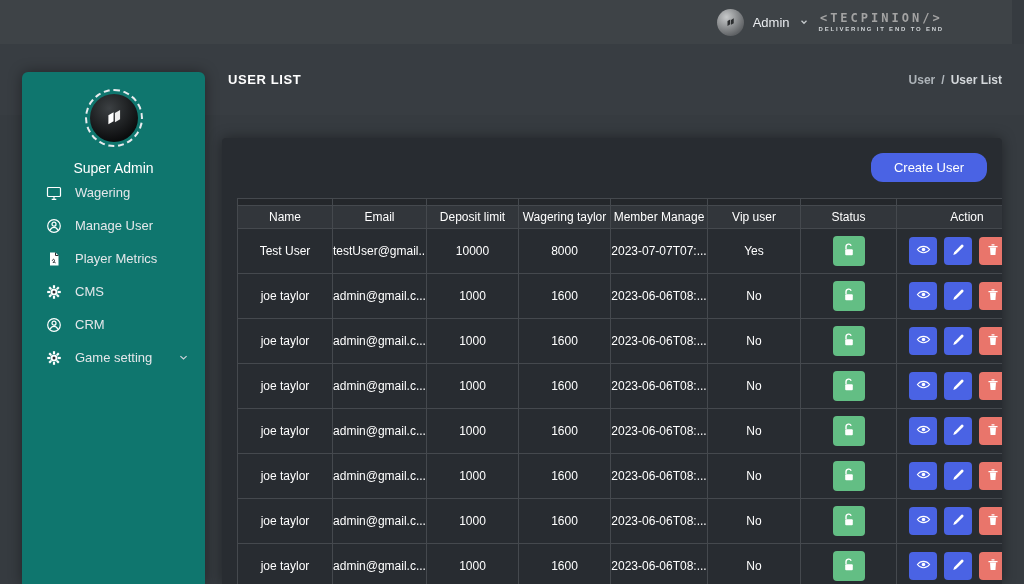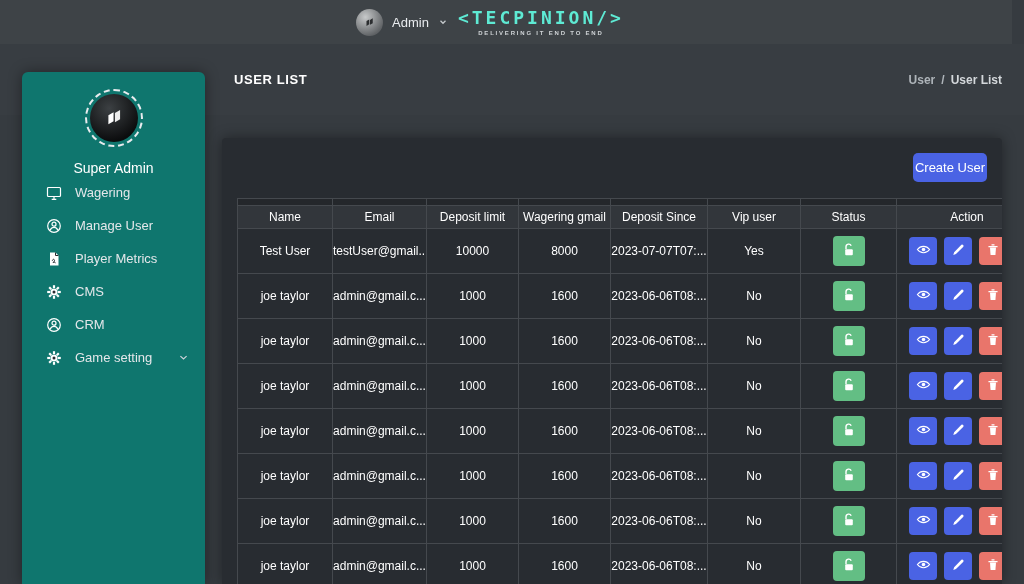--- a/index.html
+++ b/index.html
@@ -2,38 +2,38 @@
 <html><head>
 <meta charset="utf-8">
 <style>
   * { margin:0; padding:0; box-sizing:border-box; }
   html,body { width:1024px; height:584px; overflow:hidden;
     font-family:"Liberation Sans", sans-serif; background:#363b40; }
 
   
   .topbar { position:absolute; left:0; top:0; width:1012px; height:44px;
     background:#3e4347; display:flex; align-items:center;
-    justify-content:center; padding:0 68px 0 36px; z-index:5;gap:10px; }
+    justify-content:flex-end; padding:0 68px 0 36px; z-index:5;gap:10px; }
   .topbar-user { display:flex; align-items:center; gap:9px; cursor:pointer; }
   .topbar-avatar { width:27px; height:27px; border-radius:50%;
     background:radial-gradient(circle at 35% 30%, #c7c9ca, #5e6164 75%);
     display:flex; align-items:center; justify-content:center; }
   .topbar-user-label { color:#e9ecef; font-size:13px; }
   .brand { text-align:center; line-height:1.25; }
-  .brand-name { color:#5eead4; font-family:"DejaVu Sans Mono", monospace;
-    font-weight:bold; font-size:18px; letter-spacing:3px; }
+  .brand-name { color:#a3a3a3; font-family:"DejaVu Sans Mono", monospace;
+    font-weight:bold; font-size:12px; letter-spacing:3px; }
   .brand-tagline { color:#cfd3d6; font-size:6px; letter-spacing:1.8px;
     font-weight:bold; }
 
   
   .band { position:absolute; left:0; top:44px; width:1024px; height:71px;
     background:#383d42; }
 
   
-  .page-header { position:absolute; left:234px; top:44px; height:71px;
+  .page-header { position:absolute; left:228px; top:44px; height:71px;
     right:22px; display:flex; align-items:center;
     justify-content:space-between; z-index:2; }
   .page-title { color:#ffffff; font-size:13px; font-weight:bold;
     letter-spacing:.6px; }
   .breadcrumb { font-size:12px; color:#aeb4b9; display:flex; gap:6px;font-weight:bold; }
   .breadcrumb .crumb { cursor:pointer; }
   .breadcrumb .crumb-current { color:#d4d8db; }
 
   
   .sidebar { position:absolute; left:22px; top:72px; width:183px; bottom:0;
@@ -54,21 +54,21 @@
   .menu li .mi-icon { width:16px; height:16px; flex:0 0 16px; display:flex; }
   .menu li .mi-label { flex:1 1 auto; white-space:nowrap; }
   .menu li .mi-chevron { width:11px; height:11px; display:flex; }
 
   
   .card { position:absolute; left:222px; top:138px; right:22px; bottom:0;
     background:#282c31; border-radius:4px 4px 0 0;
     box-shadow:0 0 14px rgba(0,0,0,.4); padding:15px 0 0 15px; }
   .card-toolbar { display:flex; justify-content:flex-end; padding-right:15px; }
   .btn-create { background:#4a63e4; color:#ffffff; border:none;
-    border-radius:5px; font-size:13px; padding:7px 2px; cursor:pointer;
+    border-radius:12px; font-size:13px; padding:7px 23px; cursor:pointer;
     font-family:"Liberation Sans", sans-serif; }
 
   .table-clip { margin-top:16px; overflow:hidden; width:765px; }
   table { border-collapse:collapse; table-layout:fixed; width:800px; }
   th, td { border:1px solid #45494e; text-align:center; color:#ffffff;
     font-size:12px; font-weight:normal; }
   tr.strip-row td { height:7px; background:#24272b; padding:0; }
   tr.head-row th { height:23px; background:#32363b; }
   tbody td { height:45px; vertical-align:middle; overflow:hidden;
     white-space:nowrap; }
@@ -238,22 +238,22 @@
             <td></td>
             <td></td>
             <td></td>
             <td></td>
             <td></td>
           </tr>
         <tr class="head-row">
             <th>Name</th>
             <th>Email</th>
             <th>Deposit limit</th>
-            <th>Wagering gmail</th>
-            <th>Deposit Since</th>
+            <th>Wagering taylor</th>
+            <th>Member Manage</th>
             <th>Vip user</th>
             <th>Status</th>
             <th>Action</th>
           </tr>
       </thead>
       <tbody>
           <tr>
             <td>Test User</td>
             <td>testUser@gmail...</td>
             <td>10000</td>

